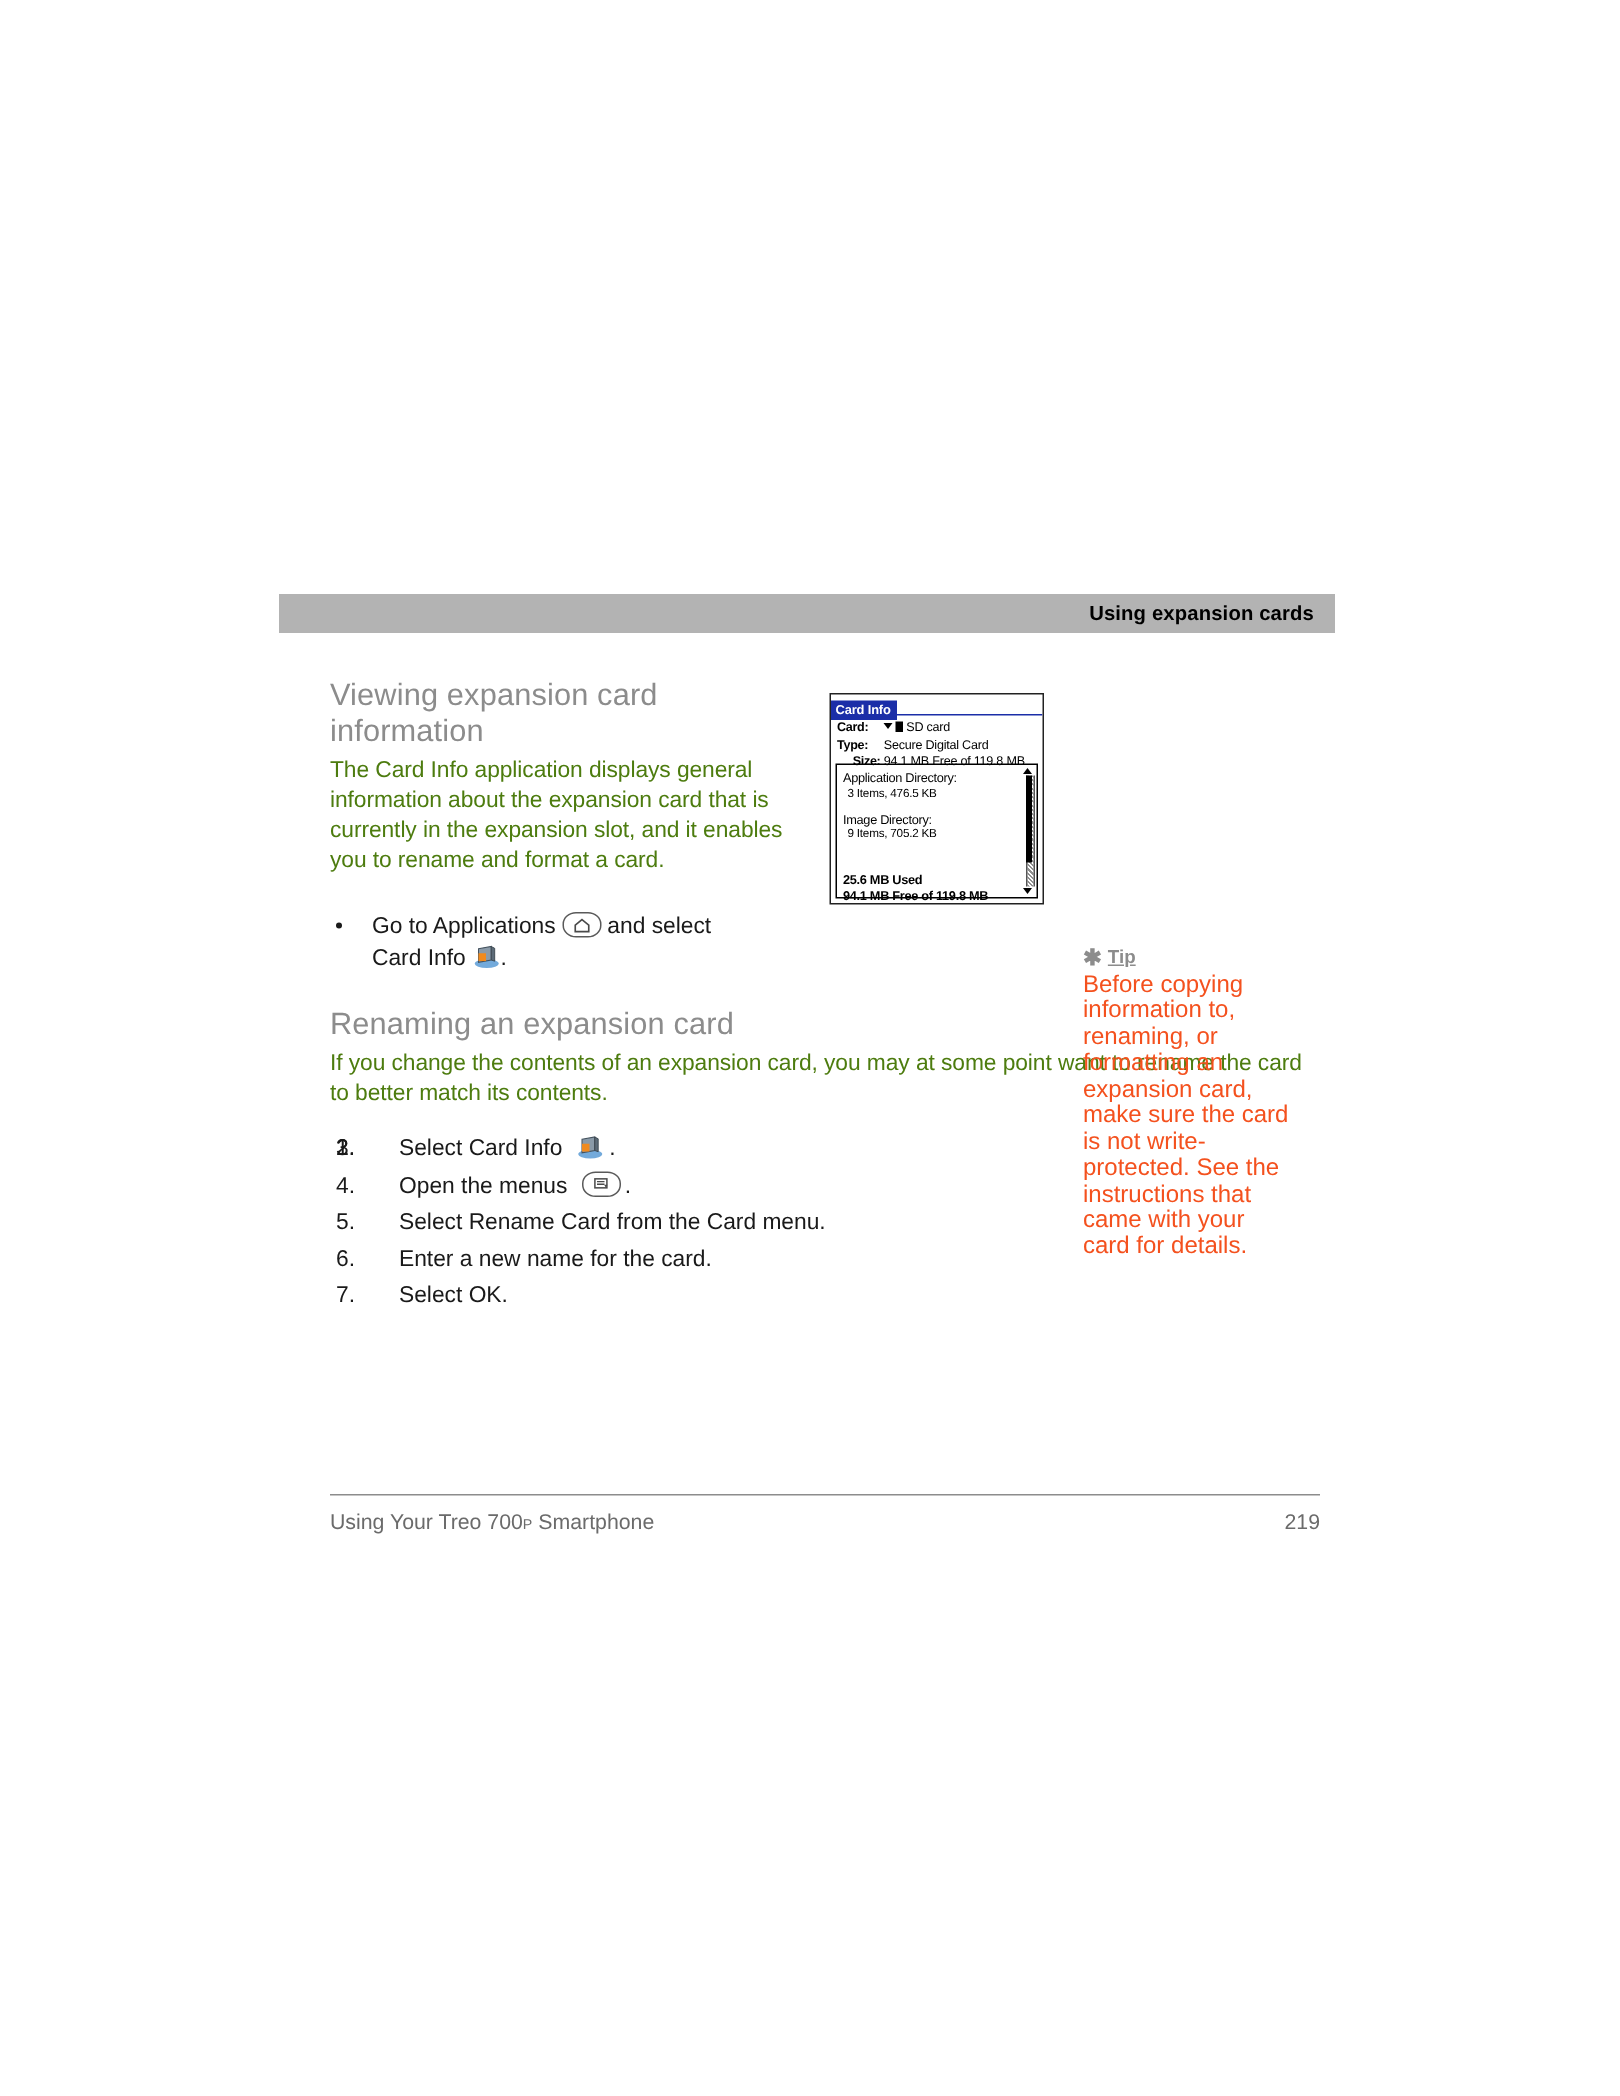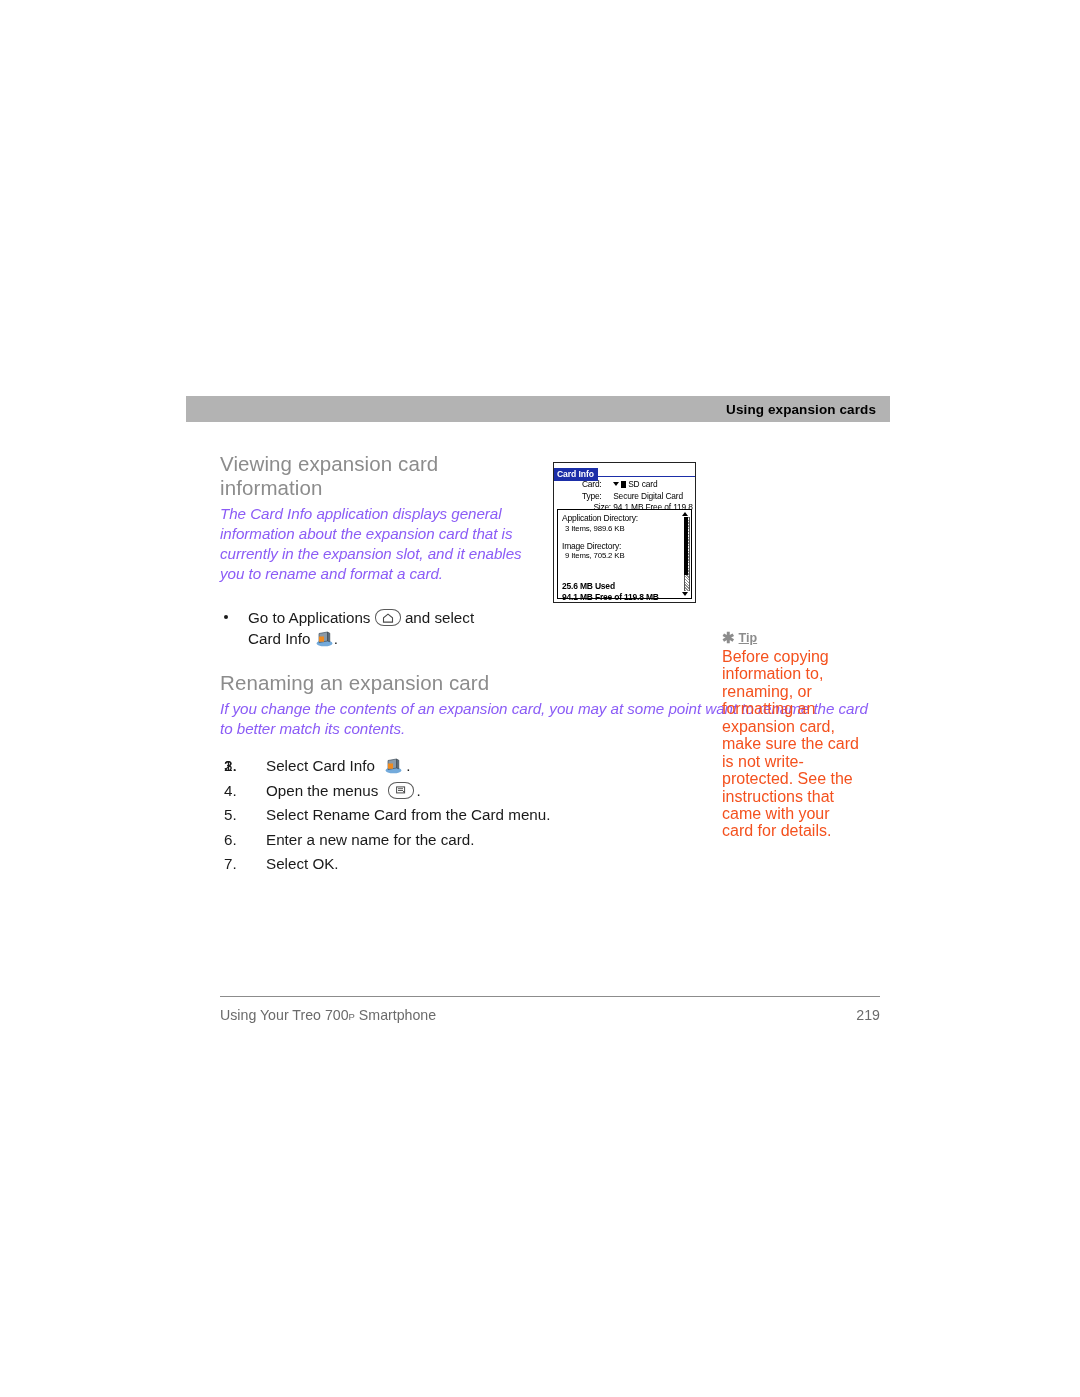--- a/index.html
+++ b/index.html
@@ -52,25 +52,24 @@
     font-weight: normal;
     line-height: 1.16;
     letter-spacing: .1px;
   }
   h2.section-heading.second {
     margin-top: 0;
   }
 
   .body-text {
     margin: 4px 0 0 0;
-    color: #8b5cf6;
+    color: #4d7c0f;
     font-size: 15.2px;
     line-height: 1.33;
     letter-spacing: -.05px;
-    font-style: italic;
   }
 
   .left-col {
     width: 320px;
   }
 
   
   ul.bullets {
     margin: 24px 0 0 0;
     padding: 0;
@@ -171,23 +170,22 @@
   .ds-row {
     font-size: 8.4px;
     line-height: 11.5px;
     color: #000;
     white-space: nowrap;
     letter-spacing: -.15px;
   }
   .ds-row .lbl {
     display: inline-block;
     width: 29px;
-    font-weight: normal;
+    font-weight: bold;
     letter-spacing: -.2px;
-    margin-left: 24px;
   }
   .ds-row .lbl.right { text-align: right; width: 29px; }
   .ds-caret {
     display: inline-block;
     width: 0; height: 0;
     border-left: 3.2px solid transparent;
     border-right: 3.2px solid transparent;
     border-top: 4px solid #000;
     vertical-align: 1.5px;
     margin-right: 2px;
@@ -431,21 +429,21 @@
     </div>
     <div class="ds-row">
       <span class="lbl right">Size:</span>
       <span>94.1 MB Free of 119.8 MB</span>
     </div>
   </div>
 
   <div class="ds-list">
     <div>
       <div class="ds-dir-title">Application Directory:</div>
-      <div class="ds-dir-sub">3 Items, 989.6 KB</div>
+      <div class="ds-dir-sub">3 Items, 476.5 KB</div>
     </div>
     <div class="ds-gap"></div>
     <div>
       <div class="ds-dir-title">Image Directory:</div>
       <div class="ds-dir-sub">9 Items, 705.2 KB</div>
     </div>
     <div class="ds-summary">
       <div>25.6 MB Used</div>
       <div>94.1 MB Free of 119.8 MB</div>
     </div>

